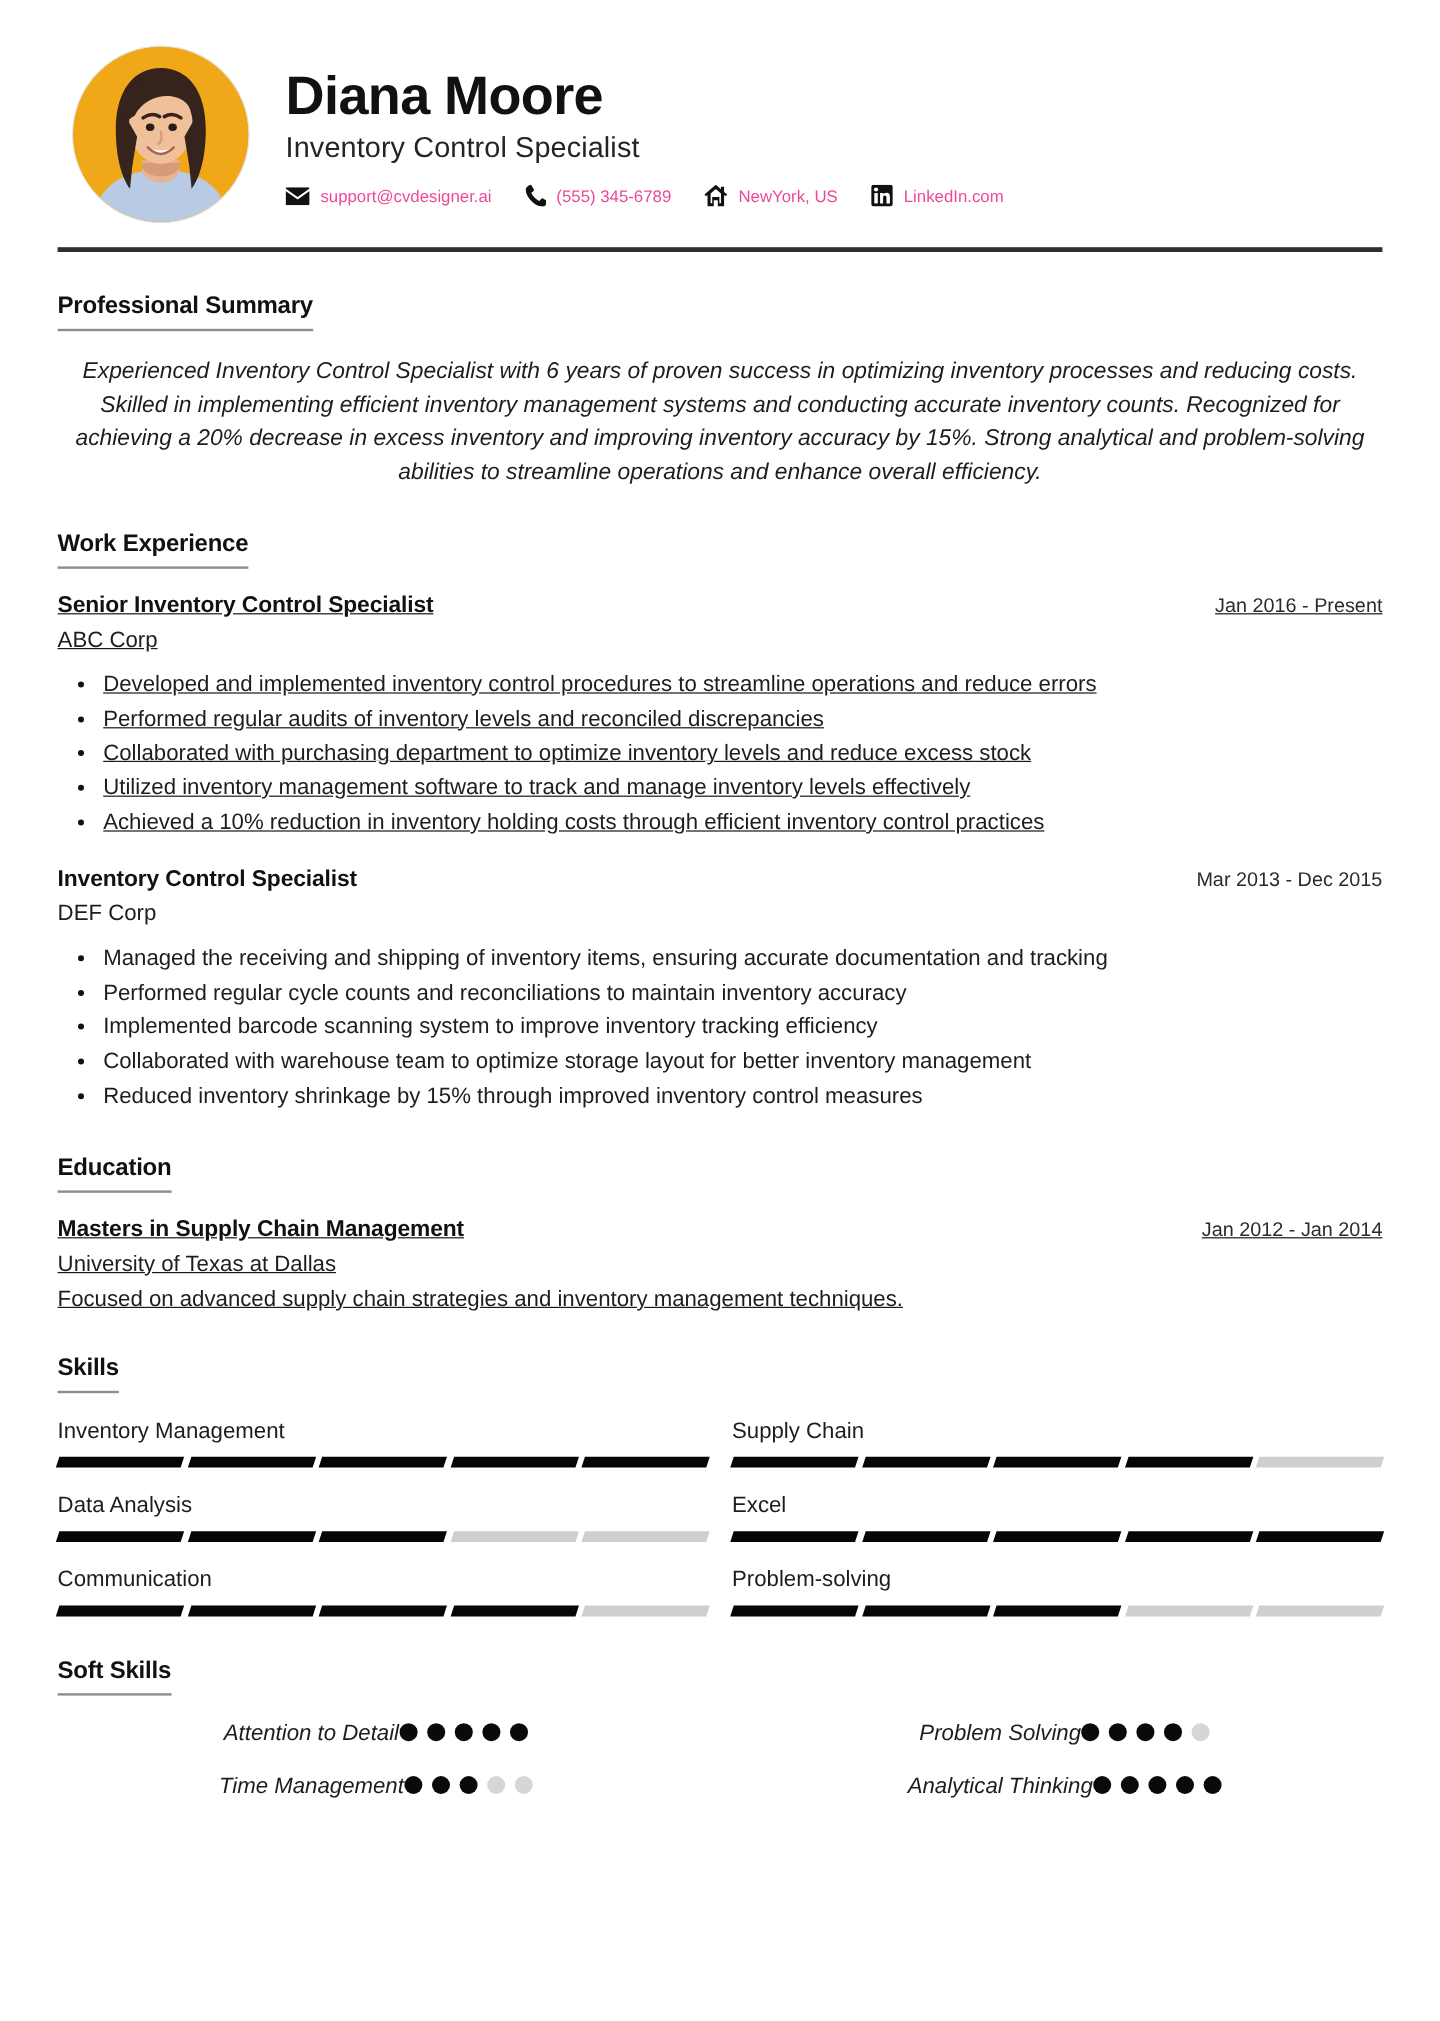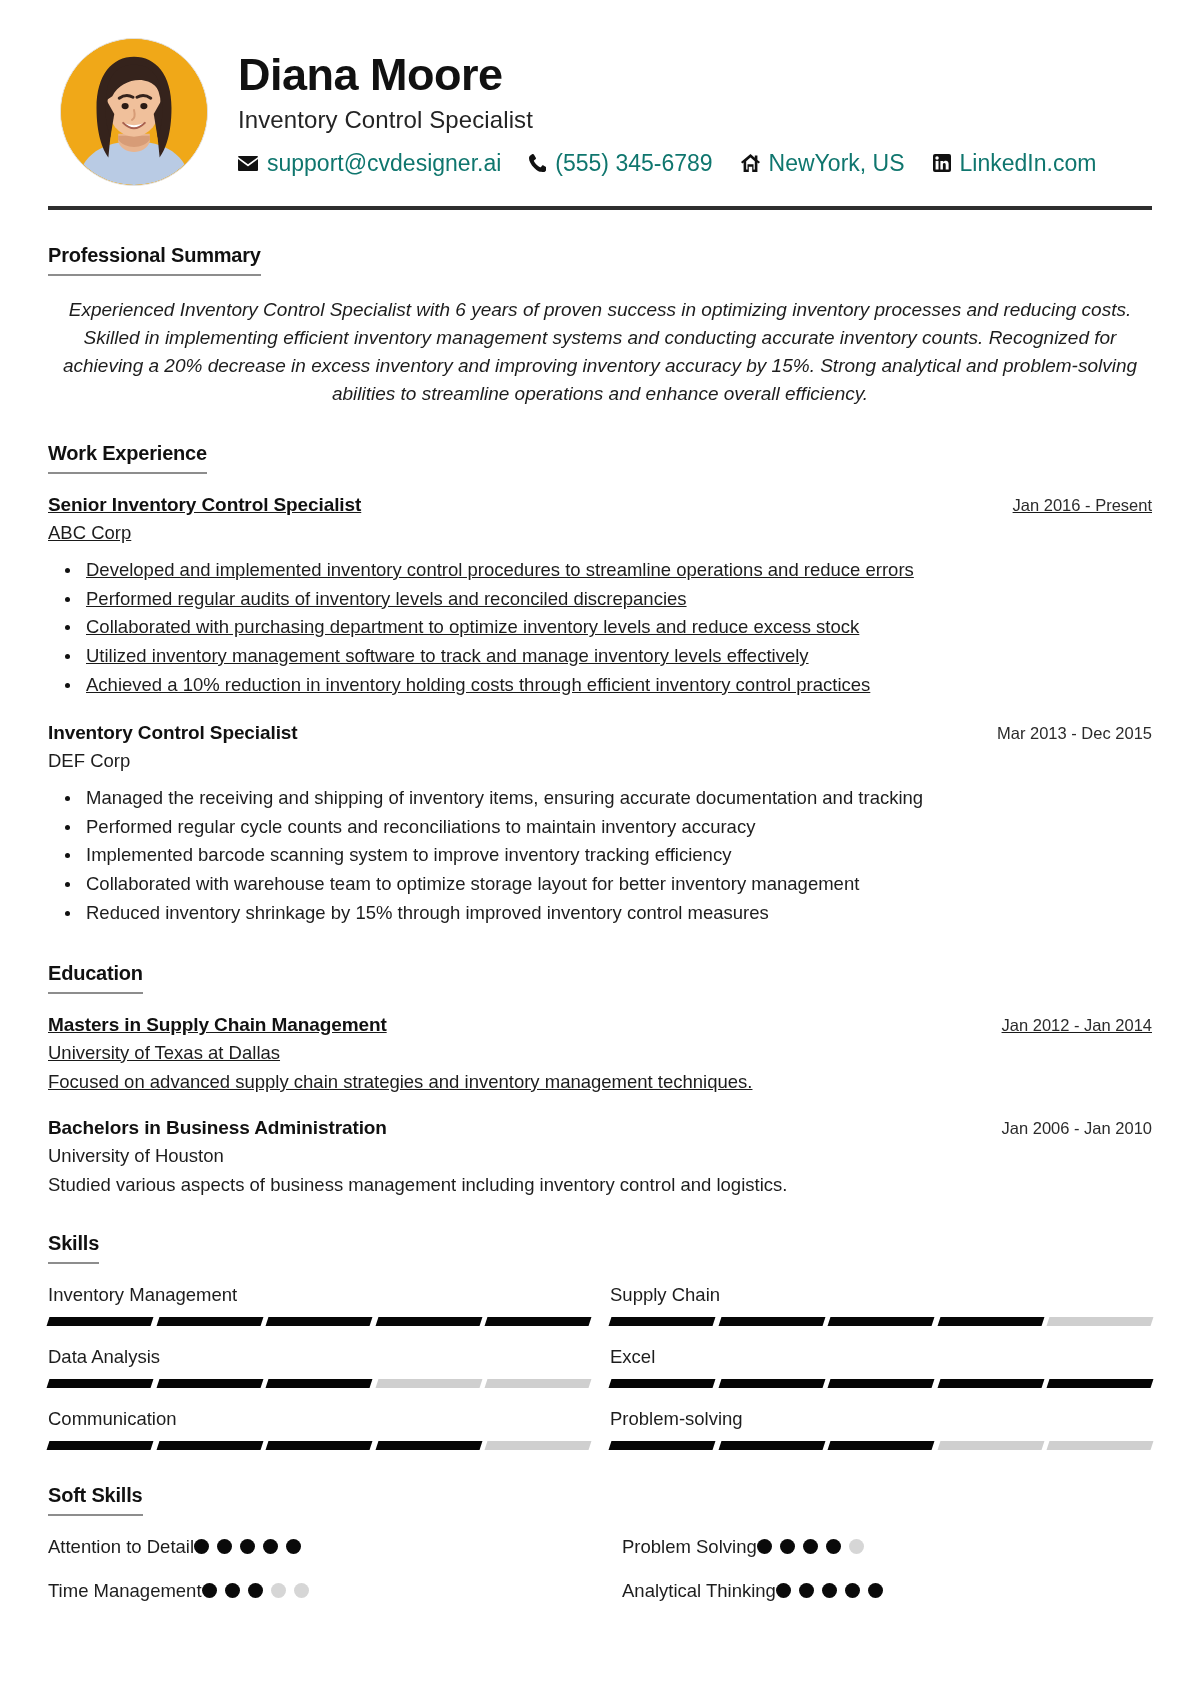--- a/index.html
+++ b/index.html
@@ -61,22 +61,22 @@
     margin-top: 6px;
     letter-spacing: 0.1px;
   }
 
   .contact-row {
     display: flex;
     align-items: center;
     flex-wrap: wrap;
     gap: 0px;
     margin-top: 16px;
-    font-size: 23px;
-    color: #0f766e;
+    font-size: 14px;
+    color: #ec4899;
   }
   .contact-item {
     display: flex;
     align-items: center;
     gap: 9px;
     margin-right: 28px;
     white-space: nowrap;
   }
   .contact-item svg { display: block; flex: none; }
 
@@ -196,21 +196,22 @@
   
   .soft-grid {
     display: grid;
     grid-template-columns: 1fr 1fr;
     column-gap: 44px;
     row-gap: 22px;
   }
   .soft-cell {
     display: flex;
     align-items: center;
-    justify-content: flex-start;
+    justify-content: center;
+    font-style: italic;
   }
   .soft-label {
     font-size: 18.5px;
     color: #1d1d1d;
   }
   .dots { display: flex; gap: 8px; flex: none; }
   .dot {
     width: 15px;
     height: 15px;
     border-radius: 50%;
@@ -363,28 +364,20 @@
 
       <div class="entry">
         <div class="entry-head">
           <div class="entry-role">Masters in Supply Chain Management</div>
           <div class="entry-date">Jan 2012 - Jan 2014</div>
         </div>
         <div class="entry-org">University of Texas at Dallas</div>
         <div class="entry-desc">Focused on advanced supply chain strategies and inventory management techniques.</div>
       </div>
 
-      <div class="entry">
-        <div class="entry-head">
-          <div class="entry-role">Bachelors in Business Administration</div>
-          <div class="entry-date">Jan 2006 - Jan 2010</div>
-        </div>
-        <div class="entry-org">University of Houston</div>
-        <div class="entry-desc">Studied various aspects of business management including inventory control and logistics.</div>
-      </div>
 
     </div>
   </div>
 
   <div class="section">
     <div class="section-title">Skills</div>
     <div class="section-body">
       <div class="skills-grid" id="skills-grid">
           <div class="skill-cell">
             <div class="skill-label">Inventory Management</div>

